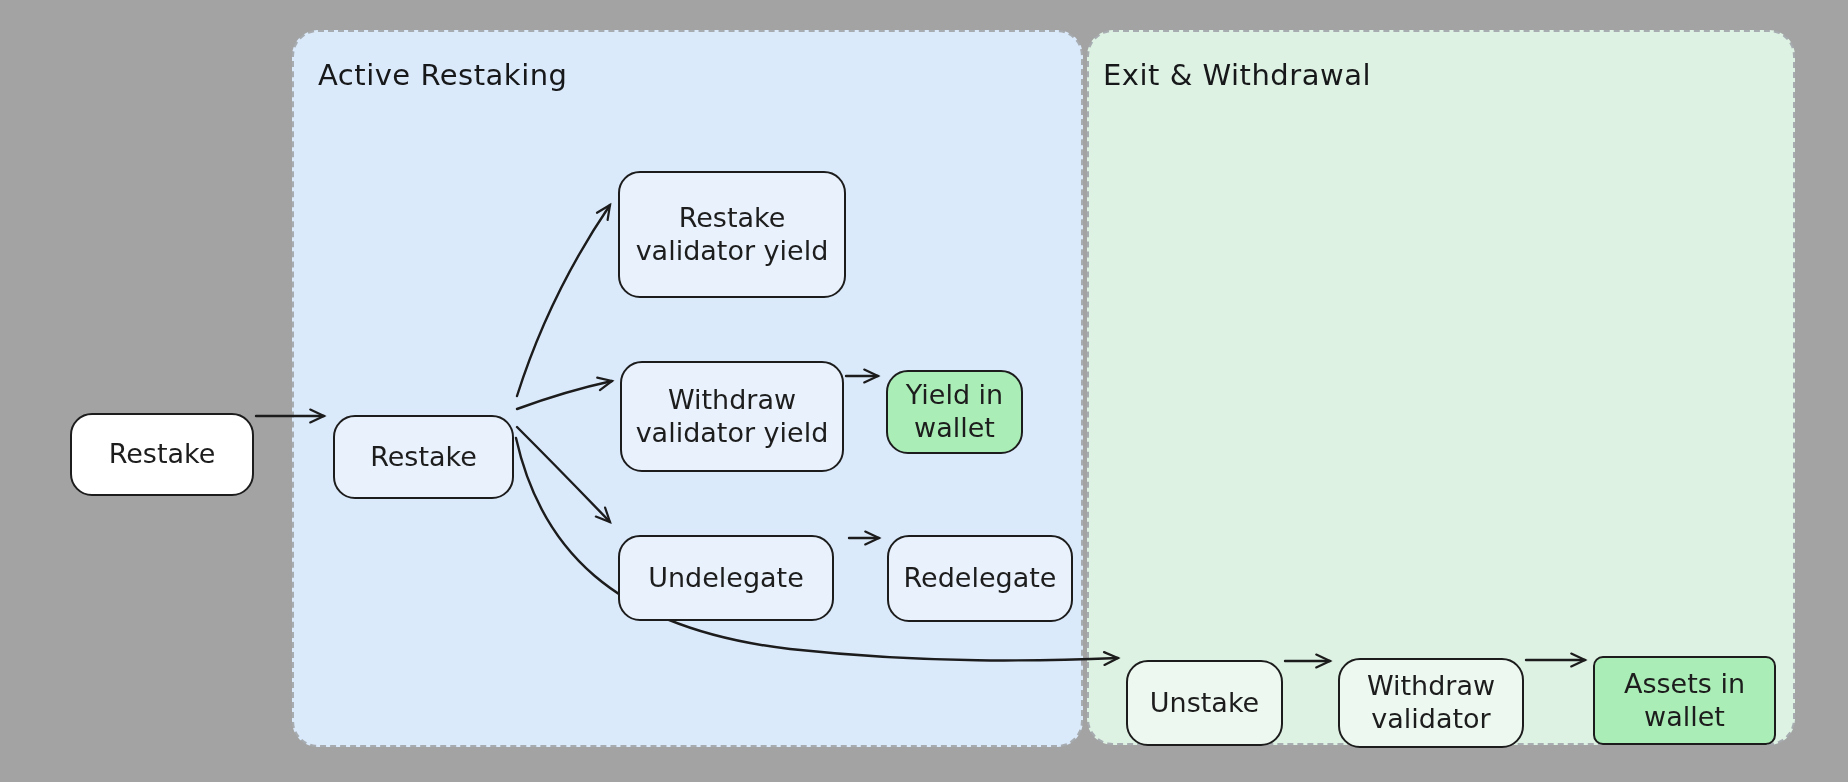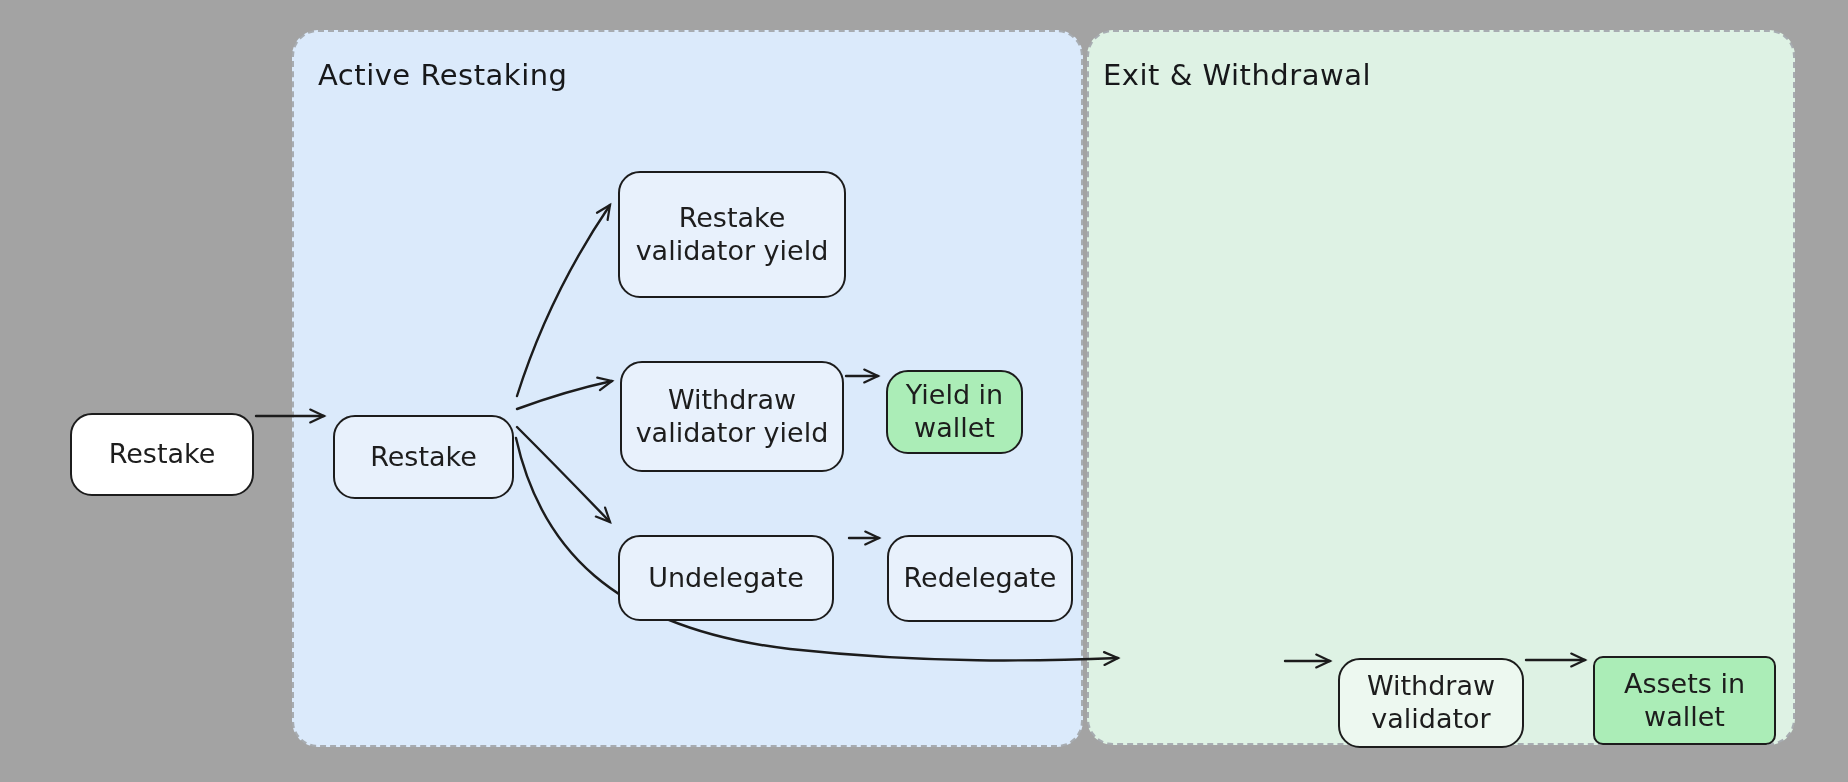--- a/index.html
+++ b/index.html
@@ -84,20 +84,23 @@
   <div class="node fill-green" id="n-yield-in-wallet">
     <span>Yield in
 wallet</span>
   </div>
   <div class="node fill-blue" id="n-undelegate">
     <span>Undelegate</span>
   </div>
   <div class="node fill-blue" id="n-redelegate">
     <span>Redelegate</span>
   </div>
+  <div class="node fill-palegreen" id="n-unstake">
+    <span>Unstake</span>
+  </div>
   <div class="node fill-palegreen" id="n-withdraw-validator">
     <span>Withdraw
 validator</span>
   </div>
   <div class="node fill-green" id="n-assets-in-wallet">
     <span>Assets in
 wallet</span>
   </div>
 
 </div>

